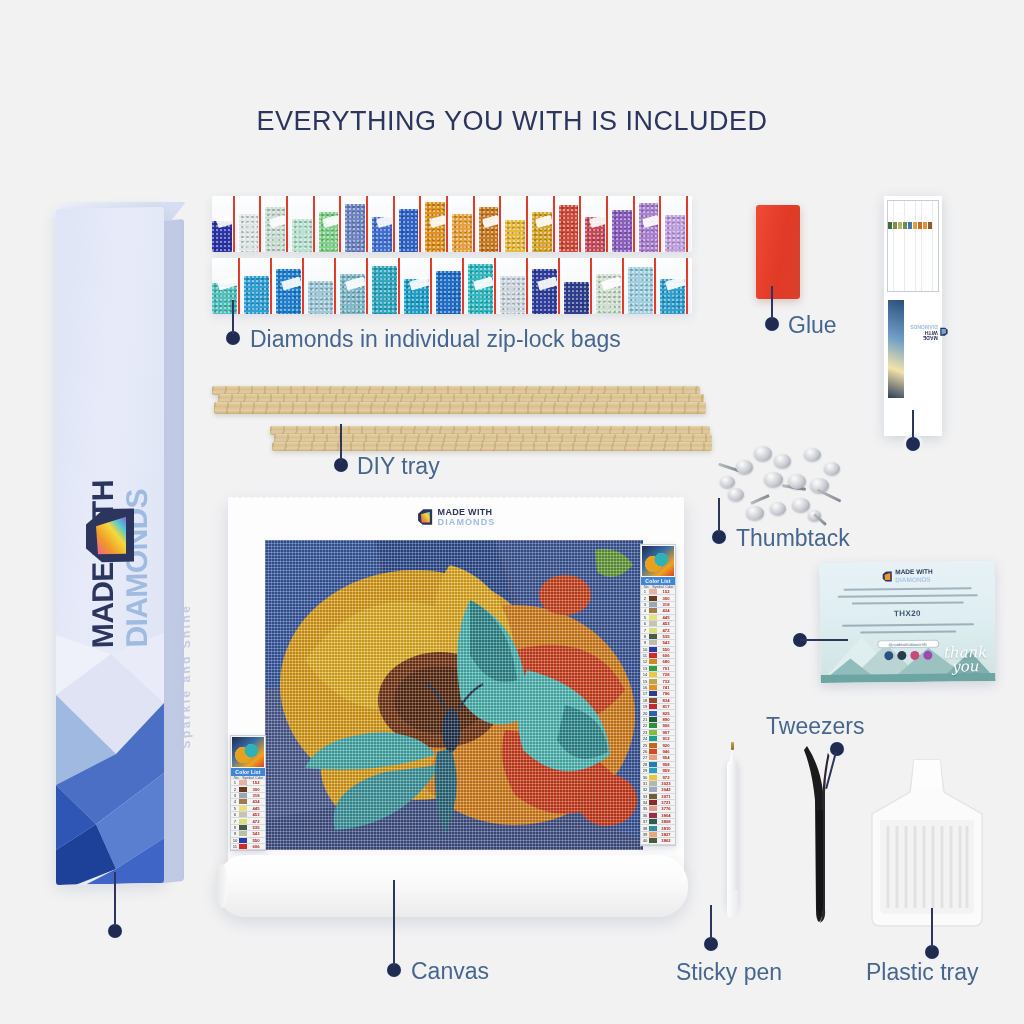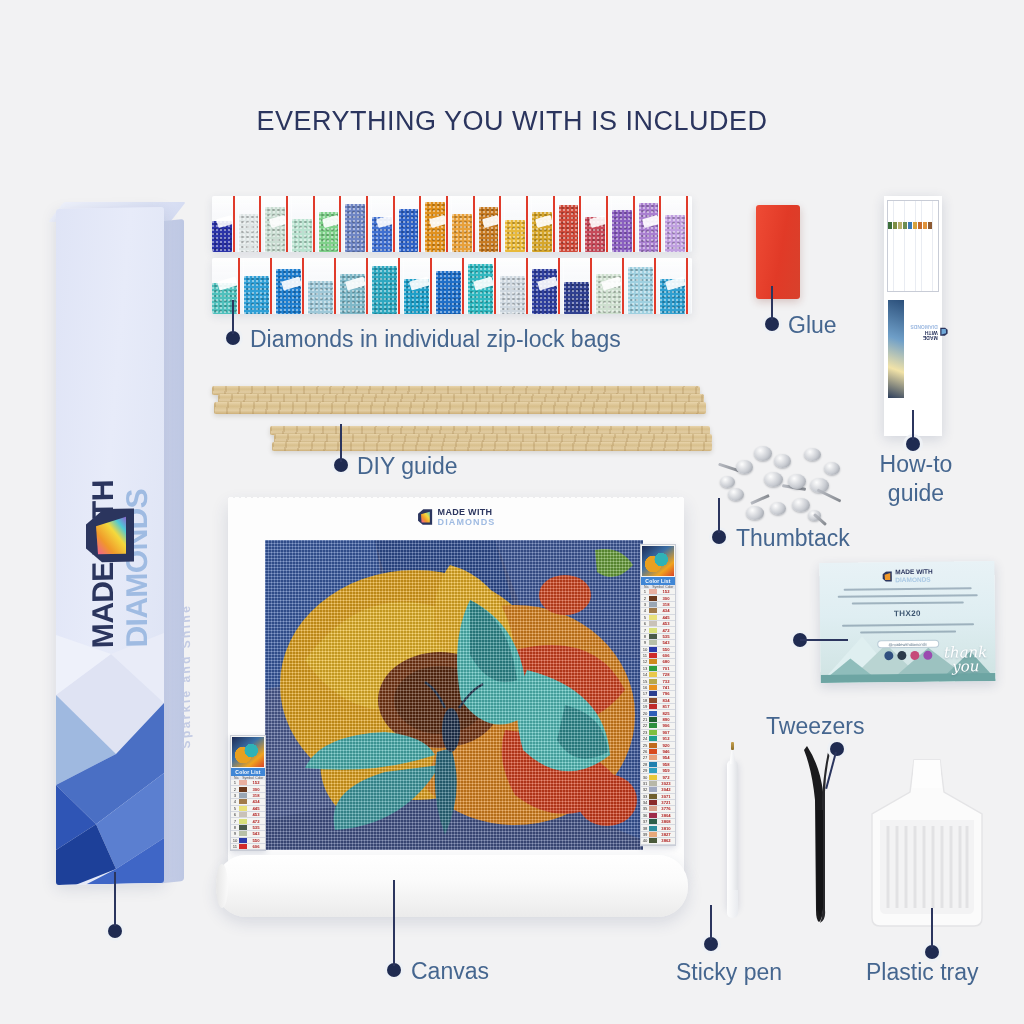--- a/index.html
+++ b/index.html
@@ -390,34 +390,32 @@
         <polygon points="14,18 44,9 44,46 16,46" fill="#6fa8d8"></polygon>
       </svg>
       <div>
         <div class="t1">MADE WITH</div>
         <div class="t2">DIAMONDS</div>
       </div>
     </div>
   </div>
   <div class="dot" style="left:906px; top:437px;"></div>
   <div class="leader v" style="left:912px; top:410px; height:30px;"></div>
-  <div class="callout" style="left:868px; top:450px; width:96px; text-align:center;">How-to
-guide</div>
 
   <div class="frame-stack" style="left:206px; top:372px; width:510px; height:100px;">
     <div class="wood" style="left:6px;  top:14px; width:488px; height:9px;"></div>
     <div class="wood" style="left:12px; top:22px; width:486px; height:9px;"></div>
     <div class="wood" style="left:8px;  top:30px; width:492px; height:12px;"></div>
     <div class="wood" style="left:64px; top:54px; width:440px; height:9px;"></div>
     <div class="wood" style="left:68px; top:62px; width:438px; height:9px;"></div>
     <div class="wood" style="left:66px; top:70px; width:440px; height:9px;"></div>
   </div>
   <div class="dot" style="left:334px; top:458px;"></div>
   <div class="leader v" style="left:340px; top:424px; height:38px;"></div>
-  <div class="callout" style="left:357px; top:452px;">DIY guide</div>
+  <div class="callout" style="left:357px; top:452px;">DIY tray</div>
 
   <div class="tacks">
     <div class="pin" style="left:6px;  top:30px; width:22px; height:3px; transform:rotate(18deg);"></div>
     <div class="tack" style="left:24px; top:24px; width:17px; height:14px;"></div>
     <div class="pin" style="left:38px; top:62px; width:20px; height:3px; transform:rotate(-24deg);"></div>
     <div class="tack" style="left:16px; top:52px; width:16px; height:13px;"></div>
     <div class="tack" style="left:42px; top:10px; width:18px; height:15px;"></div>
     <div class="tack" style="left:62px; top:18px; width:17px; height:14px;"></div>
     <div class="tack" style="left:52px; top:36px; width:19px; height:15px;"></div>
     <div class="pin" style="left:70px; top:50px; width:24px; height:3px; transform:rotate(9deg);"></div>

